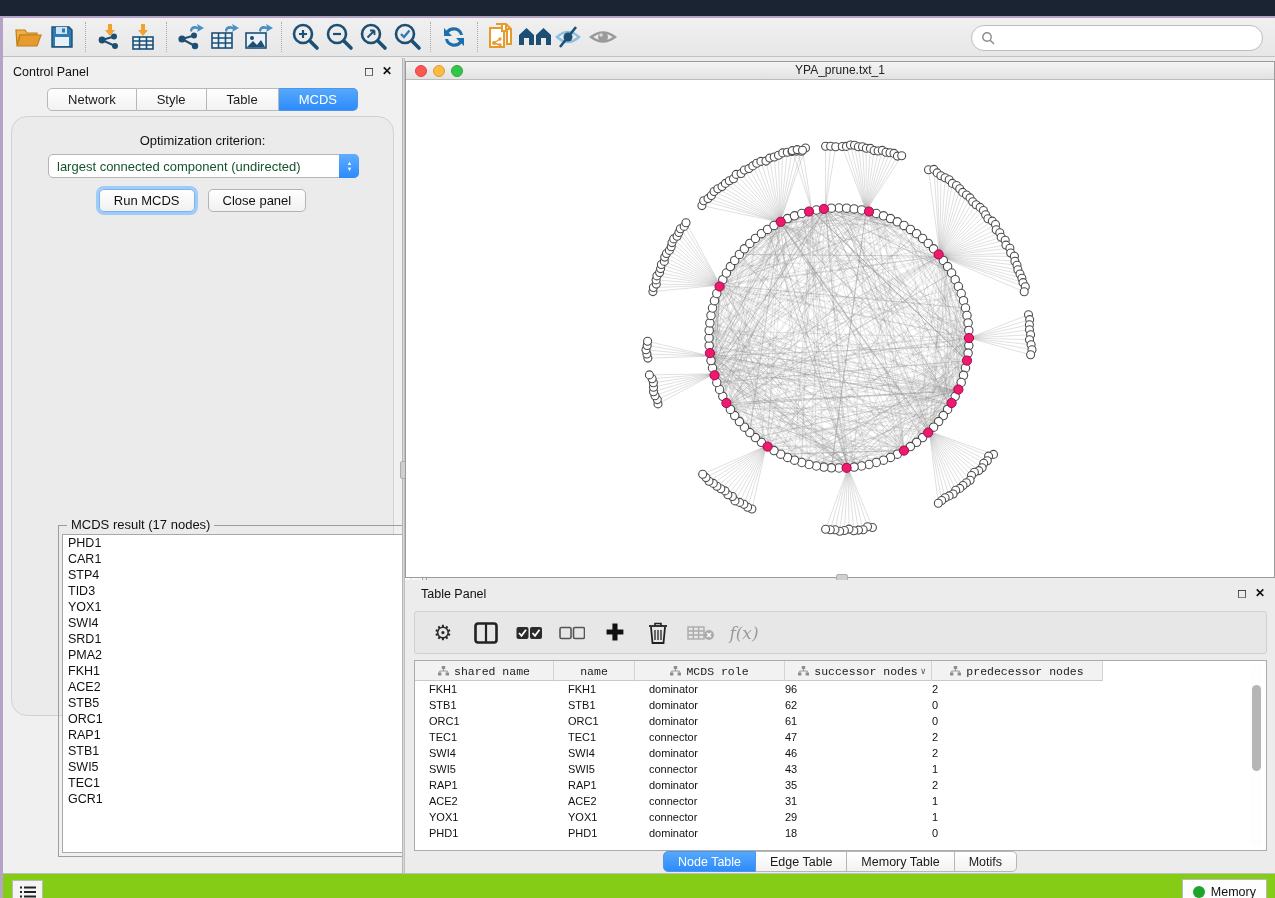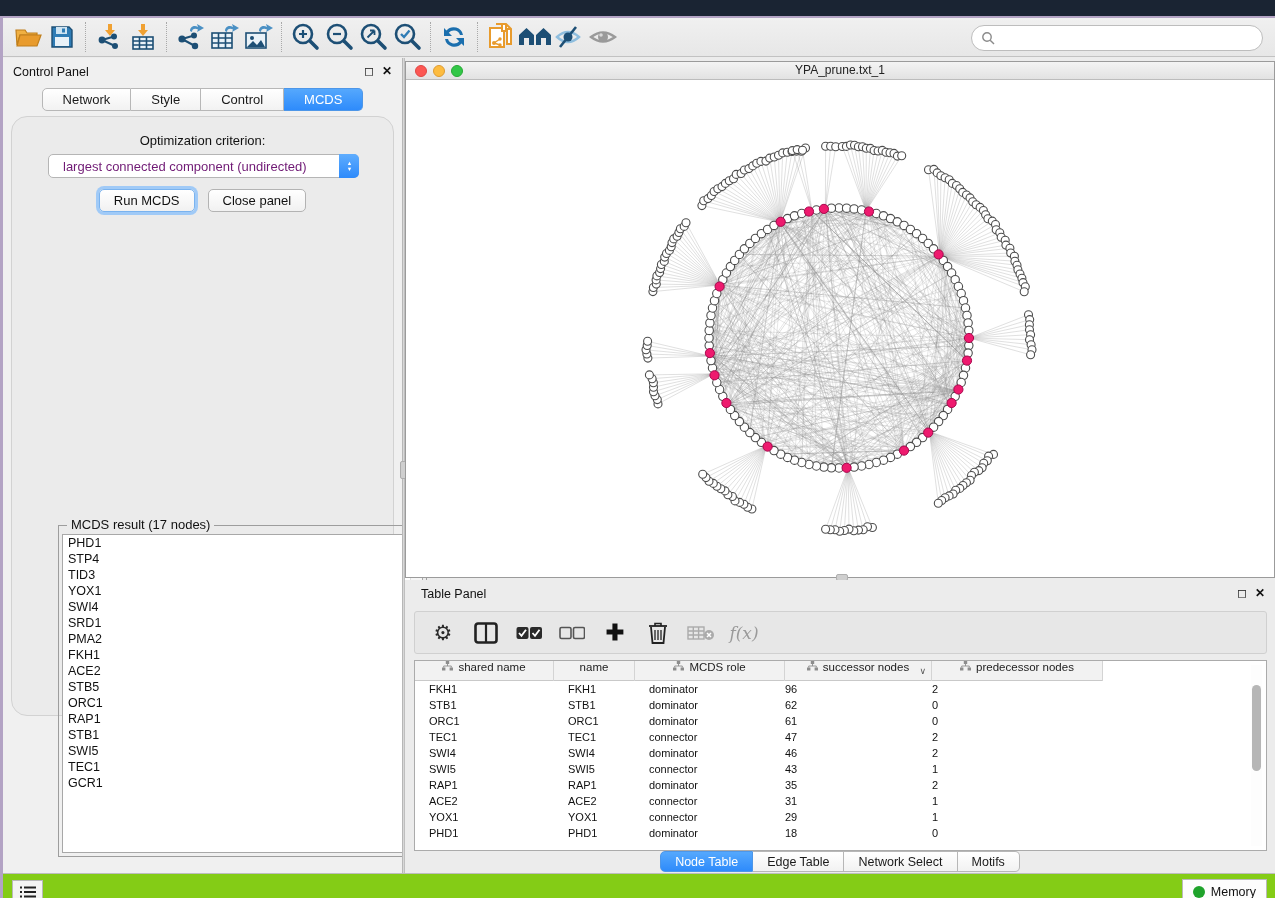--- a/index.html
+++ b/index.html
@@ -31,21 +31,21 @@
   .seg { height:23px; border:1px solid #b7b7b7; border-left:none; background:linear-gradient(#ffffff,#f2f2f2);
          font-size:13px; color:#1a1a1a; padding:0 20px; display:flex; align-items:center; }
   .seg:first-child { border-left:1px solid #b7b7b7; border-radius:5px 0 0 5px; }
   .seg:last-child { border-radius:0 5px 5px 0; }
   .seg.selected { background:linear-gradient(#55a8fd,#2e8bfb); color:#fff; border-color:#4d96e8; }
   .cp-card { position:absolute; left:8px; top:58px; width:383px; height:600px; background:#ebebeb;
              border:1px solid #d2d2d2; border-radius:16px; }
   .opt-label { position:absolute; left:0; top:16px; width:100%; text-align:center; font-size:13px; color:#111; }
   .dropdown { position:absolute; left:36px; top:37px; width:311px; height:24px; background:#fff;
               border:1px solid #b5b5b5; border-radius:5px; display:flex; align-items:center; }
-  .dropdown .dd-text { flex:1; font-size:13px; color:#701a75; padding-left:8px; white-space:nowrap;margin-left:6px; }
+  .dropdown .dd-text { flex:1; font-size:13px; color:#14532d; padding-left:8px; white-space:nowrap; }
   .dd-stepper { width:20px; height:24px; margin-right:-1px; border-radius:0 5px 5px 0;
                 background:linear-gradient(#5fadfe,#2d8afb); display:flex; flex-direction:column;
                 align-items:center; justify-content:center; color:#fff; }
   .dd-stepper span { font-size:7px; line-height:6px; }
   .btn-row { position:absolute; left:0; top:72px; width:100%; display:flex; justify-content:center; gap:13px; }
   .mac-btn { height:23px; padding:0 14px; background:linear-gradient(#ffffff,#f1f1f1); border:1px solid #b3b3b3;
              border-radius:5px; font-size:13px; color:#111; display:flex; align-items:center; }
   .mac-btn.focused { box-shadow:0 0 0 3px rgba(110,180,255,.6); border-color:#7ab3ef; }
   .groupbox { position:absolute; left:6px; top:408px; width:369px; height:332px; border:1px solid #9d9d9d;margin-left:40px; }
   .groupbox-legend { position:absolute; left:8px; top:-9px; background:#ebebeb; padding:0 4px; font-size:13px; color:#111; }
@@ -79,22 +79,22 @@
                 border:1px solid #d0d0d0; border-radius:3px; display:flex; align-items:center; padding-left:14px; gap:15px; }
   .tp-ic { width:28px; height:28px; display:flex; align-items:center; justify-content:center; }
   .gear-glyph { font-size:21px; color:#2b2b2b; }
   .fx { font-family:"DejaVu Serif", serif; font-style:italic; font-size:17px; color:#9a9a9a;text-align:right; }
   .plus-glyph { font-size:22px; color:#111; font-weight:bold; }
 
   .data-table { position:absolute; left:9px; top:80px; width:853px; height:191px; background:#fff;
                 border:1px solid #ababab; overflow:hidden; }
   .thead { position:absolute; left:0; top:0; width:688px; height:20px; background:#f2f2f2;
            border-bottom:1px solid #c9c9c9; display:flex; }
-  .th { height:20px; border-right:1px solid #d4d4d4; display:flex; 
-        justify-content:center; gap:5px; font-size:11.5px; color:#222; position:relative; }
+  .th { height:20px; border-right:1px solid #d4d4d4; display:flex; align-items:center;
+        justify-content:center; gap:5px; font-size:11.5px; color:#222; position:relative;font-family:Liberation Mono, monospace; }
   .tree-ic { display:inline-block; }
   .sort-ch { font-size:9px; color:#555; position:absolute; right:5px; top:5px; }
   .tbody { position:absolute; left:0; top:20px; width:688px; }
   .tr { height:16px; display:flex; }
   .td { font-size:11px; color:#111; line-height:16px; white-space:nowrap; overflow:hidden; }
   .td.num { }
   .tscroll { position:absolute; right:4px; top:4px; width:11px; height:181px; background:#fdfdfd; }
   .tthumb { position:absolute; left:1px; top:20px; width:9px; height:86px; background:#b6b6b6; border-radius:5px; }
 
   .tp-tabs { position:absolute; left:0; top:271px; width:100%; display:flex; justify-content:center; }
@@ -262,41 +262,42 @@
       <div class="panel-title-row">
         <span class="panel-title">Control Panel</span>
         <span class="win-icons">
           <span class="win-ic">◻</span>
           <span class="win-ic" style="font-weight:bold">✕</span>
         </span>
       </div>
       <div class="seg-row">
         <div class="seg">Network</div>
         <div class="seg">Style</div>
-        <div class="seg">Control</div>
+        <div class="seg">Table</div>
         <div class="seg selected">MCDS</div>
       </div>
       <div class="cp-card">
         <div class="opt-label">Optimization criterion:</div>
         <div class="dropdown">
           <span class="dd-text">largest connected component (undirected)</span>
           <span class="dd-stepper">
             <span style="transform:scale(.8)">▲</span>
               <span style="transform:scale(.8)">▼</span>
           </span>
         </div>
         <div class="btn-row">
           <div class="mac-btn focused">Run MCDS</div>
           <div class="mac-btn">Close panel</div>
         </div>
         <div class="groupbox">
           <span class="groupbox-legend">MCDS result (17 nodes)</span>
           <div class="mcds-list">
             <div id="mcds-items">
                 <div class="mcds-item">PHD1</div>
+                <div class="mcds-item">CAR1</div>
                 <div class="mcds-item">STP4</div>
                 <div class="mcds-item">TID3</div>
                 <div class="mcds-item">YOX1</div>
                 <div class="mcds-item">SWI4</div>
                 <div class="mcds-item">SRD1</div>
                 <div class="mcds-item">PMA2</div>
                 <div class="mcds-item">FKH1</div>
                 <div class="mcds-item">ACE2</div>
                 <div class="mcds-item">STB5</div>
                 <div class="mcds-item">ORC1</div>
@@ -1548,21 +1549,21 @@
             </div>
           </div>
         <div class="tscroll">
           <div class="tthumb"></div>
         </div>
       </div>
 
       <div class="tp-tabs">
         <div class="seg selected">Node Table</div>
         <div class="seg">Edge Table</div>
-        <div class="seg">Network Select</div>
+        <div class="seg">Memory Table</div>
         <div class="seg">Motifs</div>
       </div>
     </div>
 
     <div class="statusbar">
       <div class="list-btn">
         <svg width="18" height="14" viewBox="0 0 18 14">
           <g stroke="#222" stroke-width="2">
             <line x1="1" y1="2.5" x2="3" y2="2.5"></line>
               <line x1="5" y1="2.5" x2="17" y2="2.5"></line>

